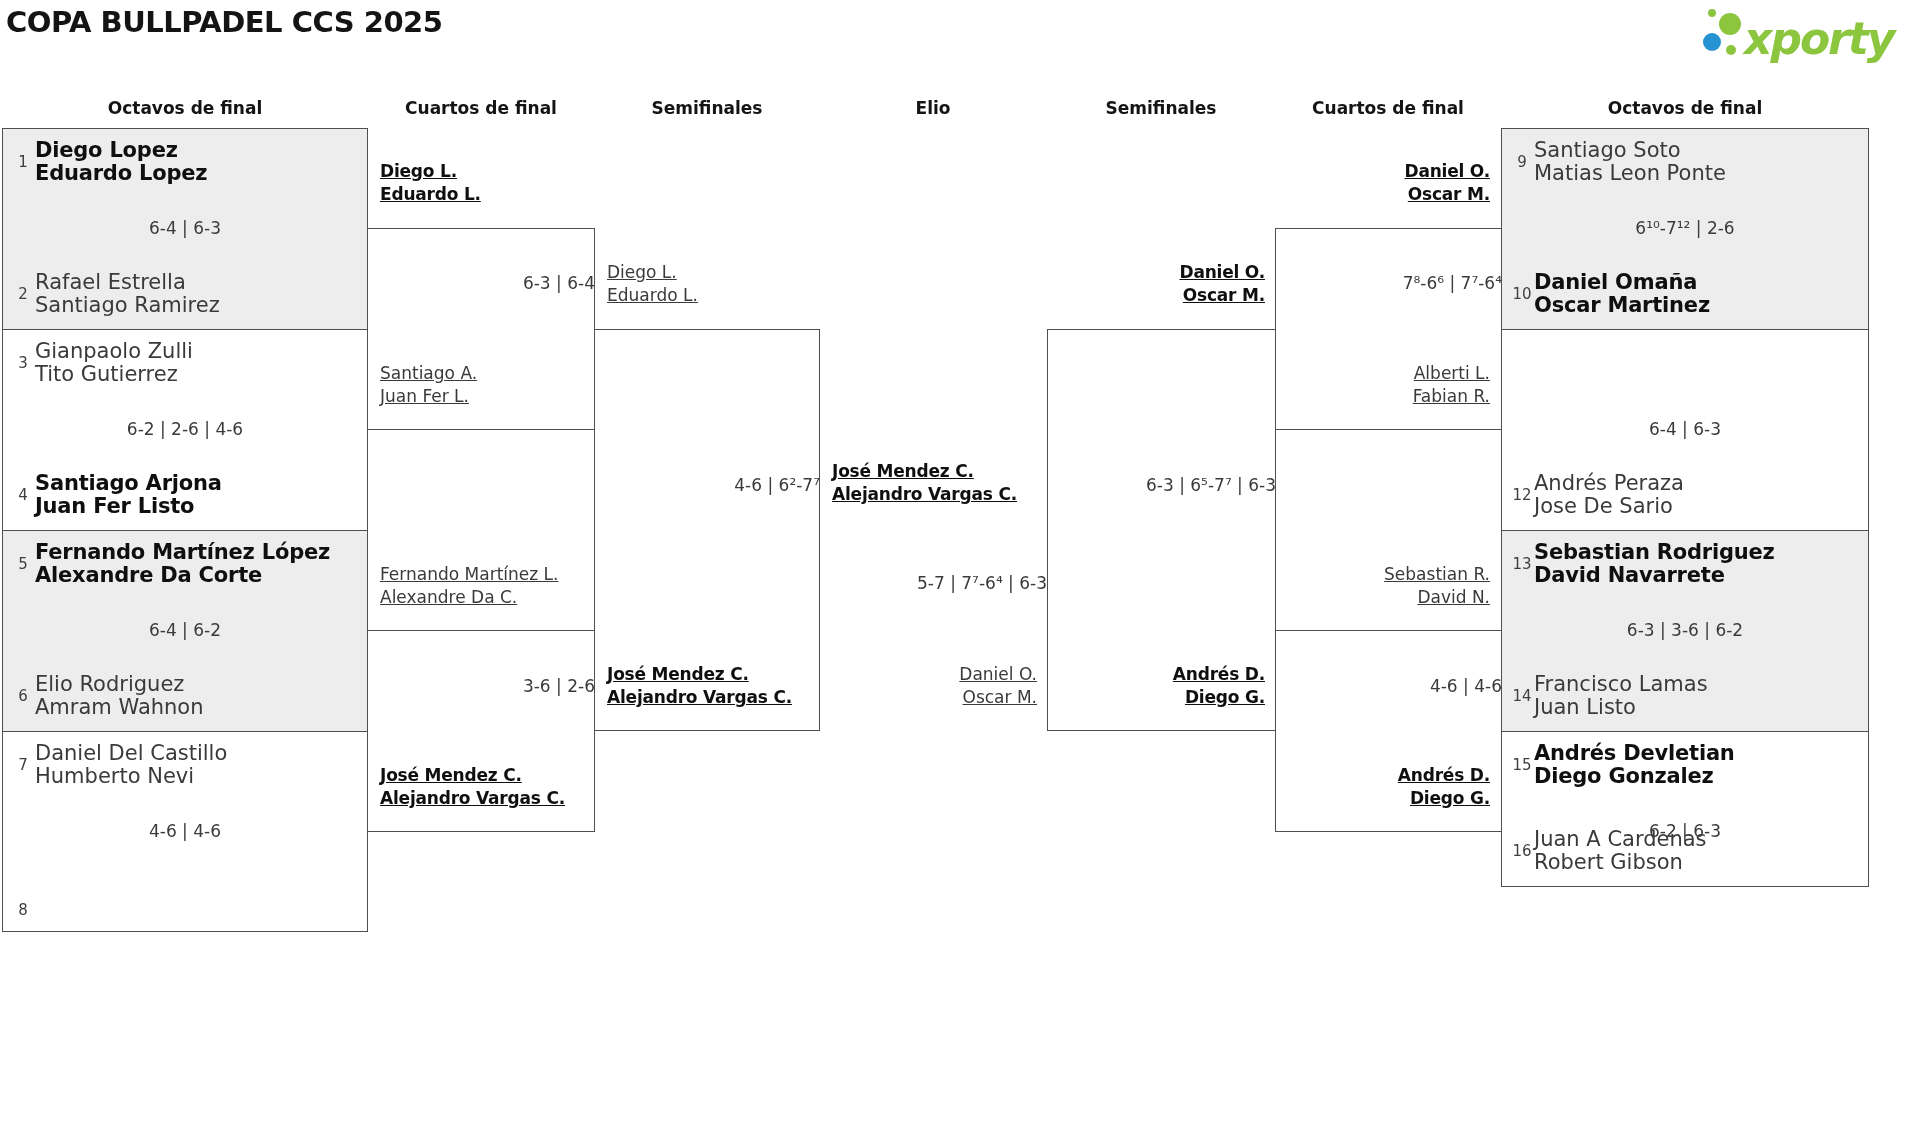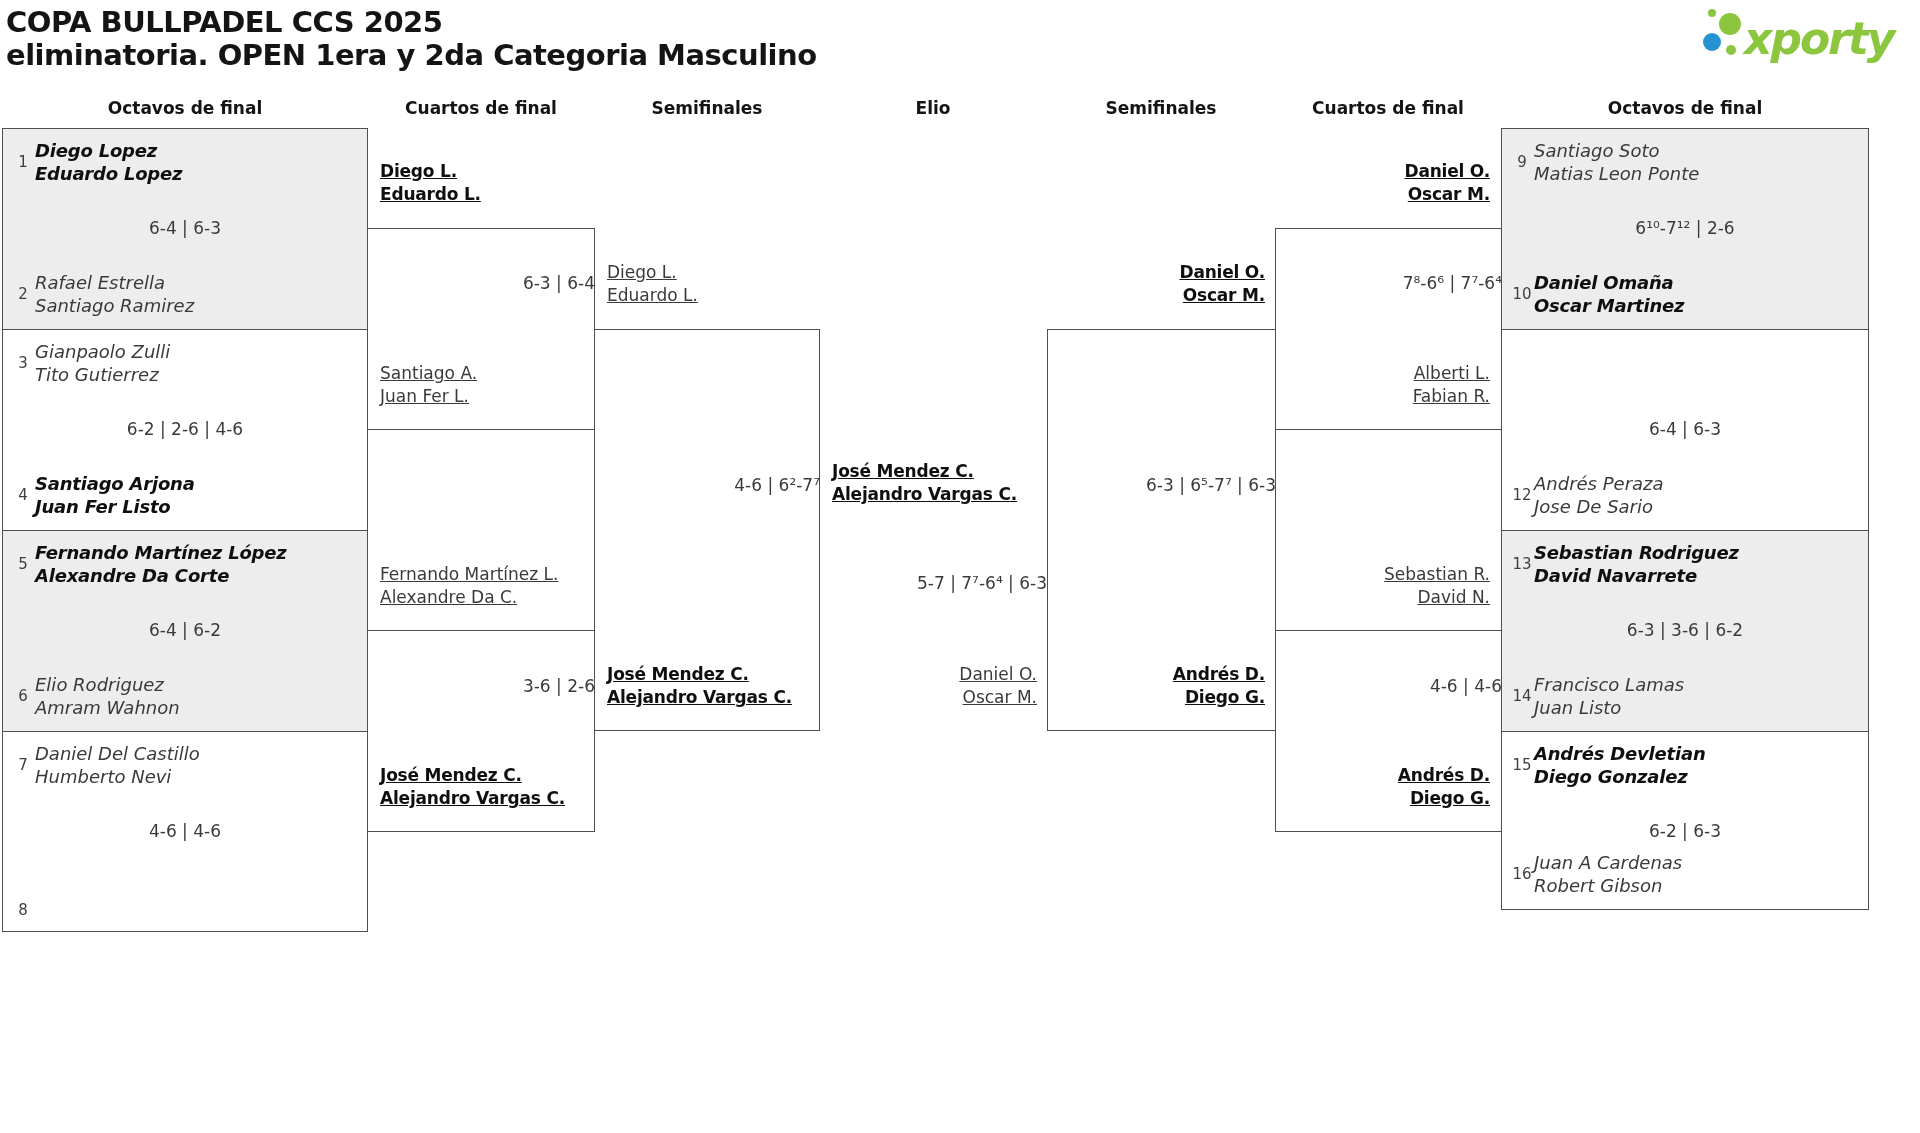--- a/index.html
+++ b/index.html
@@ -10,21 +10,21 @@
   .rh{position:absolute;top:98px;transform:translateX(-50%);font-size:17px;font-weight:600;
       color:#141414;white-space:nowrap;}
   
   .obox{position:absolute;box-sizing:border-box;border:1px solid #4f4f4f;border-bottom:none;background:#fff;}
   .obox.last{border-bottom:1px solid #4f4f4f;}
   .obox.shaded{background:#ededed;}
   .oteam{position:absolute;left:8px;display:flex;align-items:center;}
   .oteam.a{top:10px;}
   .oteam.b{bottom:12px;}
   .oseed{width:24px;flex:none;text-align:center;font-size:15px;color:#3f3f3f;}
-  .tnames{font-size:18px;line-height:23px;color:#3a3a3a;white-space:nowrap;font-style:italic;}
+  .tnames{font-size:21px;line-height:23px;color:#3a3a3a;white-space:nowrap;}
   .tnames.bold{font-weight:700;color:#0f0f0f;letter-spacing:-0.2px;}
   .oscore{position:absolute;left:0;right:0;top:89px;text-align:center;font-size:17px;color:#3a3a3a;}
   
   .cbox{position:absolute;box-sizing:border-box;border:1px solid #4f4f4f;background:transparent;}
   .cbox.noleft{border-left:none;}
   .cbox.noright{border-right:none;}
   
   .label{position:absolute;font-size:17px;line-height:23px;color:#3a3a3a;white-space:nowrap;text-decoration:underline;}
   .label.bold{font-weight:700;color:#0f0f0f;letter-spacing:-0.2px;}
   .label.ra{text-align:right;}
@@ -39,21 +39,20 @@
   .logo-text{position:absolute;left:44px;top:17px;font-size:44px;line-height:44px;font-weight:800;
              letter-spacing:-2px;color:#8cc63f;font-style:italic;}
 </style>
 </head>
 <body>
 
 <div class="canvas">
 
   <div class="title">
     <div>COPA BULLPADEL CCS 2025</div>
-    <div>eliminatoria. OPEN 1era y 2da Categoria Masculino</div>
   </div>
 
   <div class="logo">
     <span class="dot d-tiny"></span>
     <span class="dot d-big"></span>
     <span class="dot d-blue"></span>
     <span class="dot d-small"></span>
     <span class="logo-text">xporty</span>
   </div>
 
@@ -173,21 +172,21 @@
     <div class="oscore">6-3 | 3-6 | 6-2</div>
     <div class="oteam b">
       <span class="oseed">14</span>
       <div class="tnames">
         <div>Francisco Lamas</div>
         <div>Juan Listo</div>
       </div>
     </div>
   </div>
 
-  <div class="obox last" style="left:1501px;top:731px;width:368px;height:179px">
+  <div class="obox last" style="left:1501px;top:731px;width:368px;height:156px">
     <div class="oteam a">
       <span class="oseed">15</span>
       <div class="tnames bold">
         <div>Andrés Devletian</div>
         <div>Diego Gonzalez</div>
       </div>
     </div>
     <div class="oscore">6-2 | 6-3</div>
     <div class="oteam b">
       <span class="oseed">16</span>

